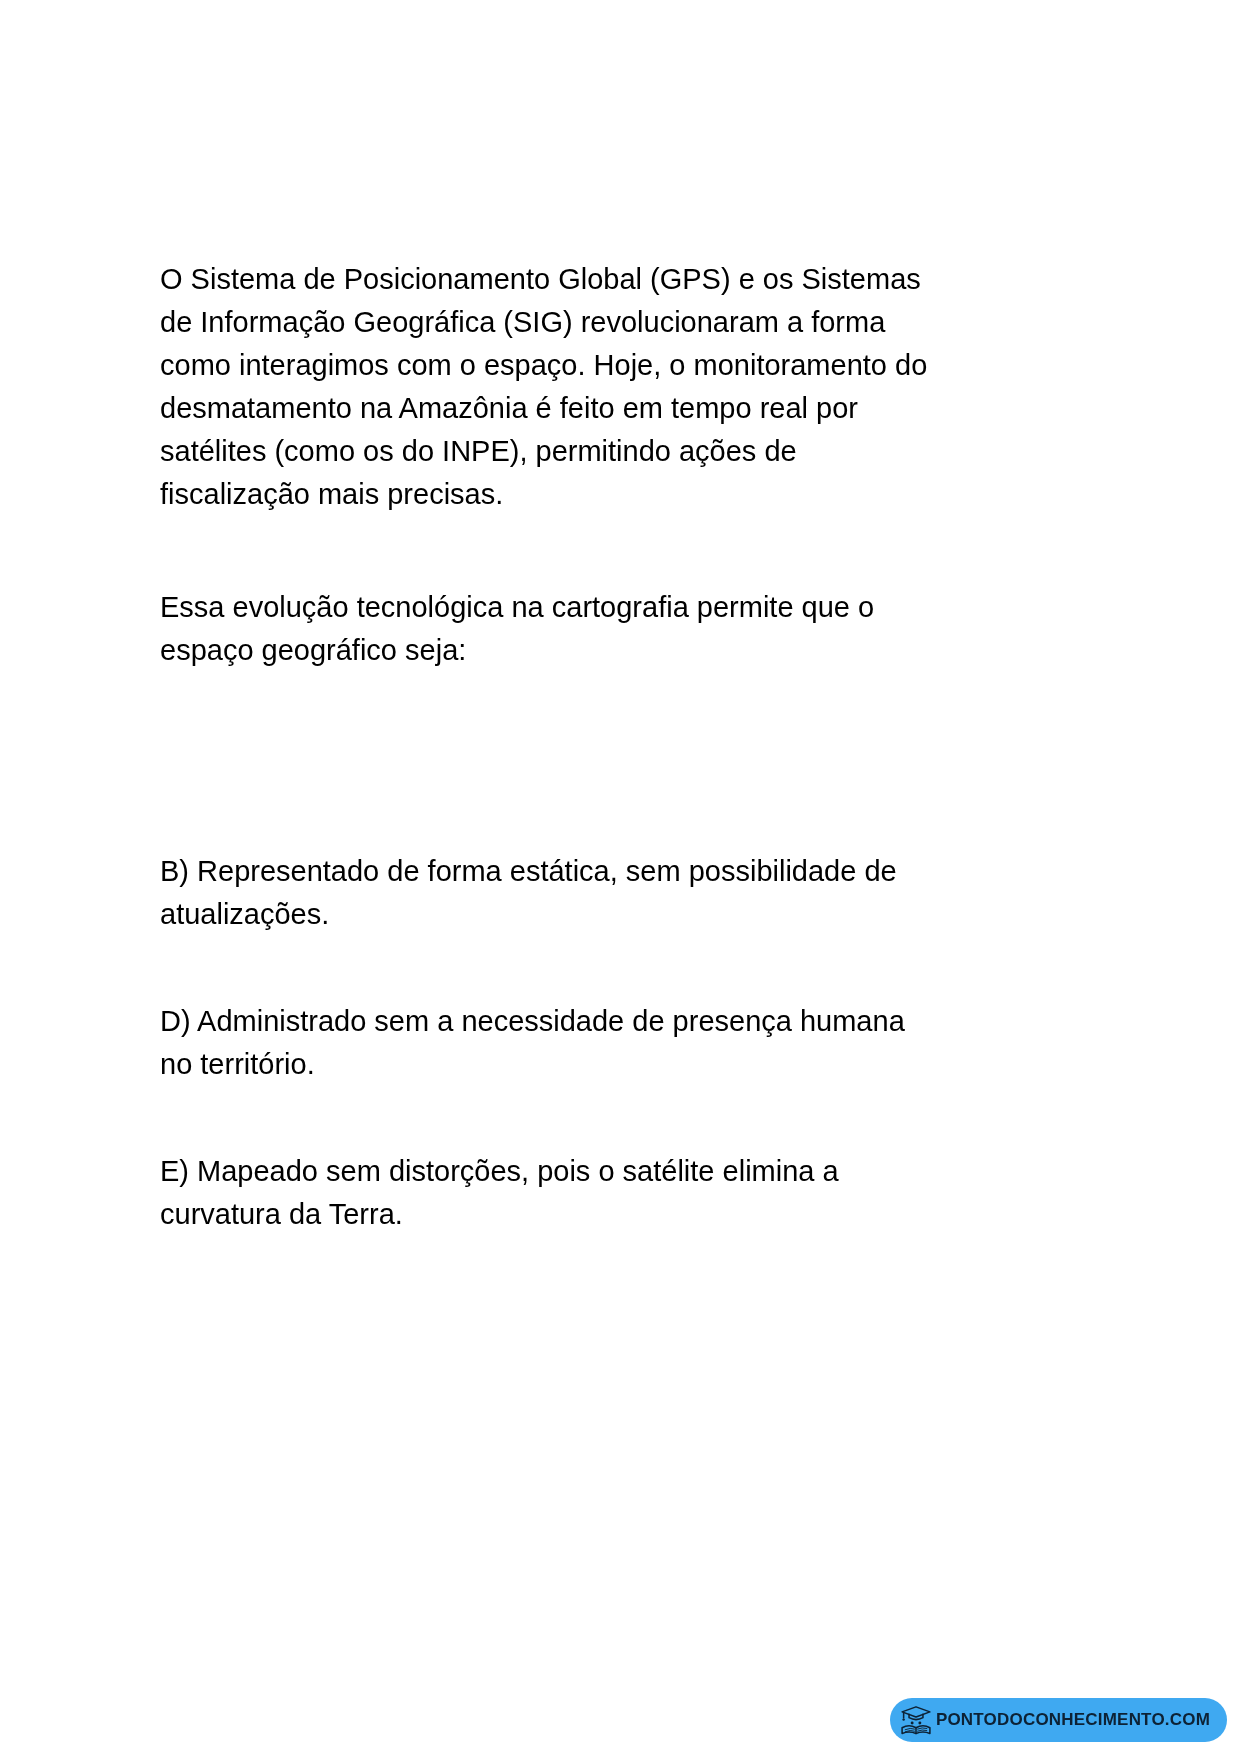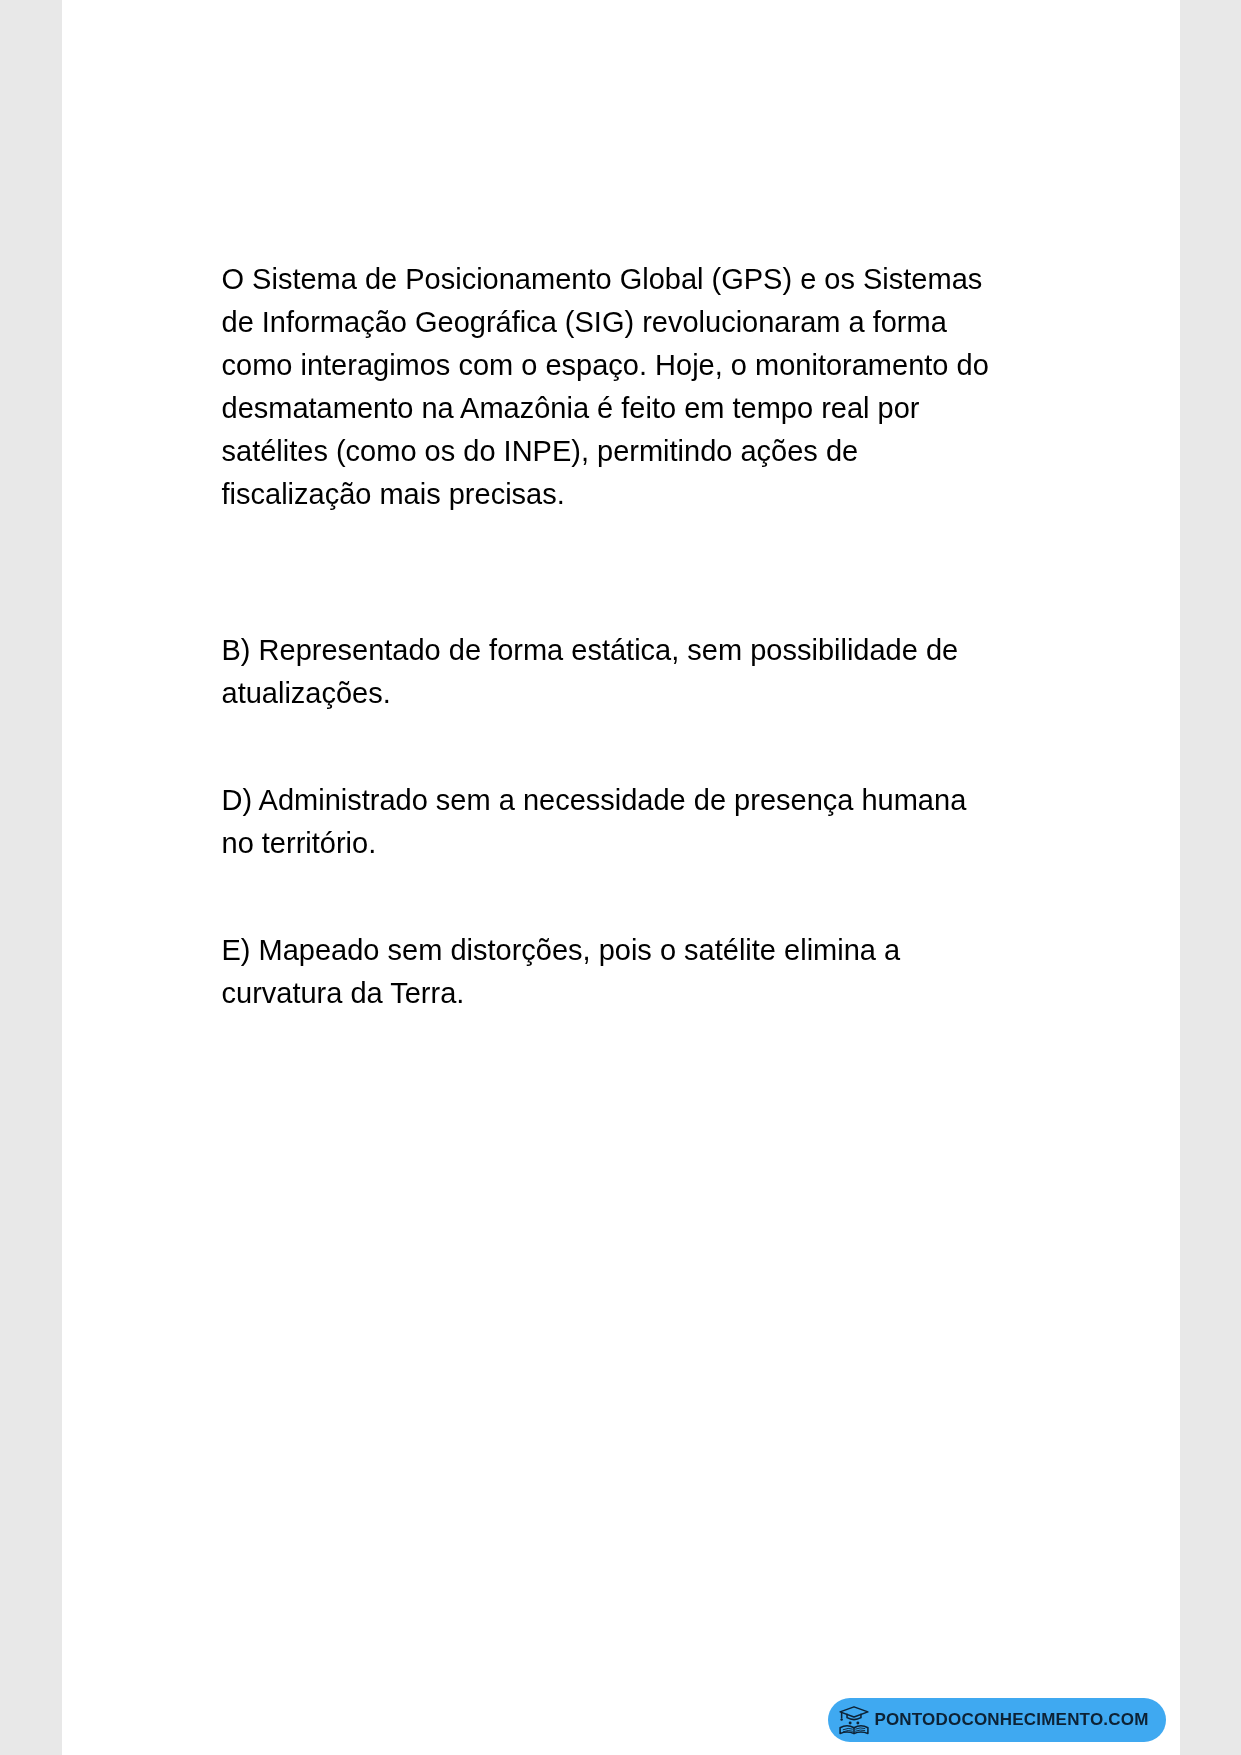--- a/index.html
+++ b/index.html
@@ -1,19 +1,19 @@
 <!DOCTYPE html>
 <html><head>
 <meta charset="utf-8">
 <style>
   * { margin: 0; padding: 0; box-sizing: border-box; }
   html, body { background: #e8e8e8; }
   .page {
     position: relative;
-    width: 1118px;
+    width: 1241px;
     height: 1755px;
     margin: 0 auto;
     background: #ffffff;
     overflow: hidden;
     font-family: "Liberation Sans", "DejaVu Sans", sans-serif;
     color: #000000;
   }
   .content {
     position: absolute;
     left: 160px;
@@ -53,20 +53,22 @@
 
 <div class="page">
 
   <div class="content">
     <p class="para-1">O Sistema de Posicionamento Global (GPS) e os Sistemas
 de Informação Geográfica (SIG) revolucionaram a forma
 como interagimos com o espaço. Hoje, o monitoramento do
 desmatamento na Amazônia é feito em tempo real por
 satélites (como os do INPE), permitindo ações de
 fiscalização mais precisas.</p>
+    <p class="para-2">Essa evolução tecnológica na cartografia permite que o
+espaço geográfico seja:</p>
 
     <p class="option">B) Representado de forma estática, sem possibilidade de
 atualizações.</p>
     <p class="option">D) Administrado sem a necessidade de presença humana
 no território.</p>
     <p class="option">E) Mapeado sem distorções, pois o satélite elimina a
 curvatura da Terra.</p>
 
     
   </div>

